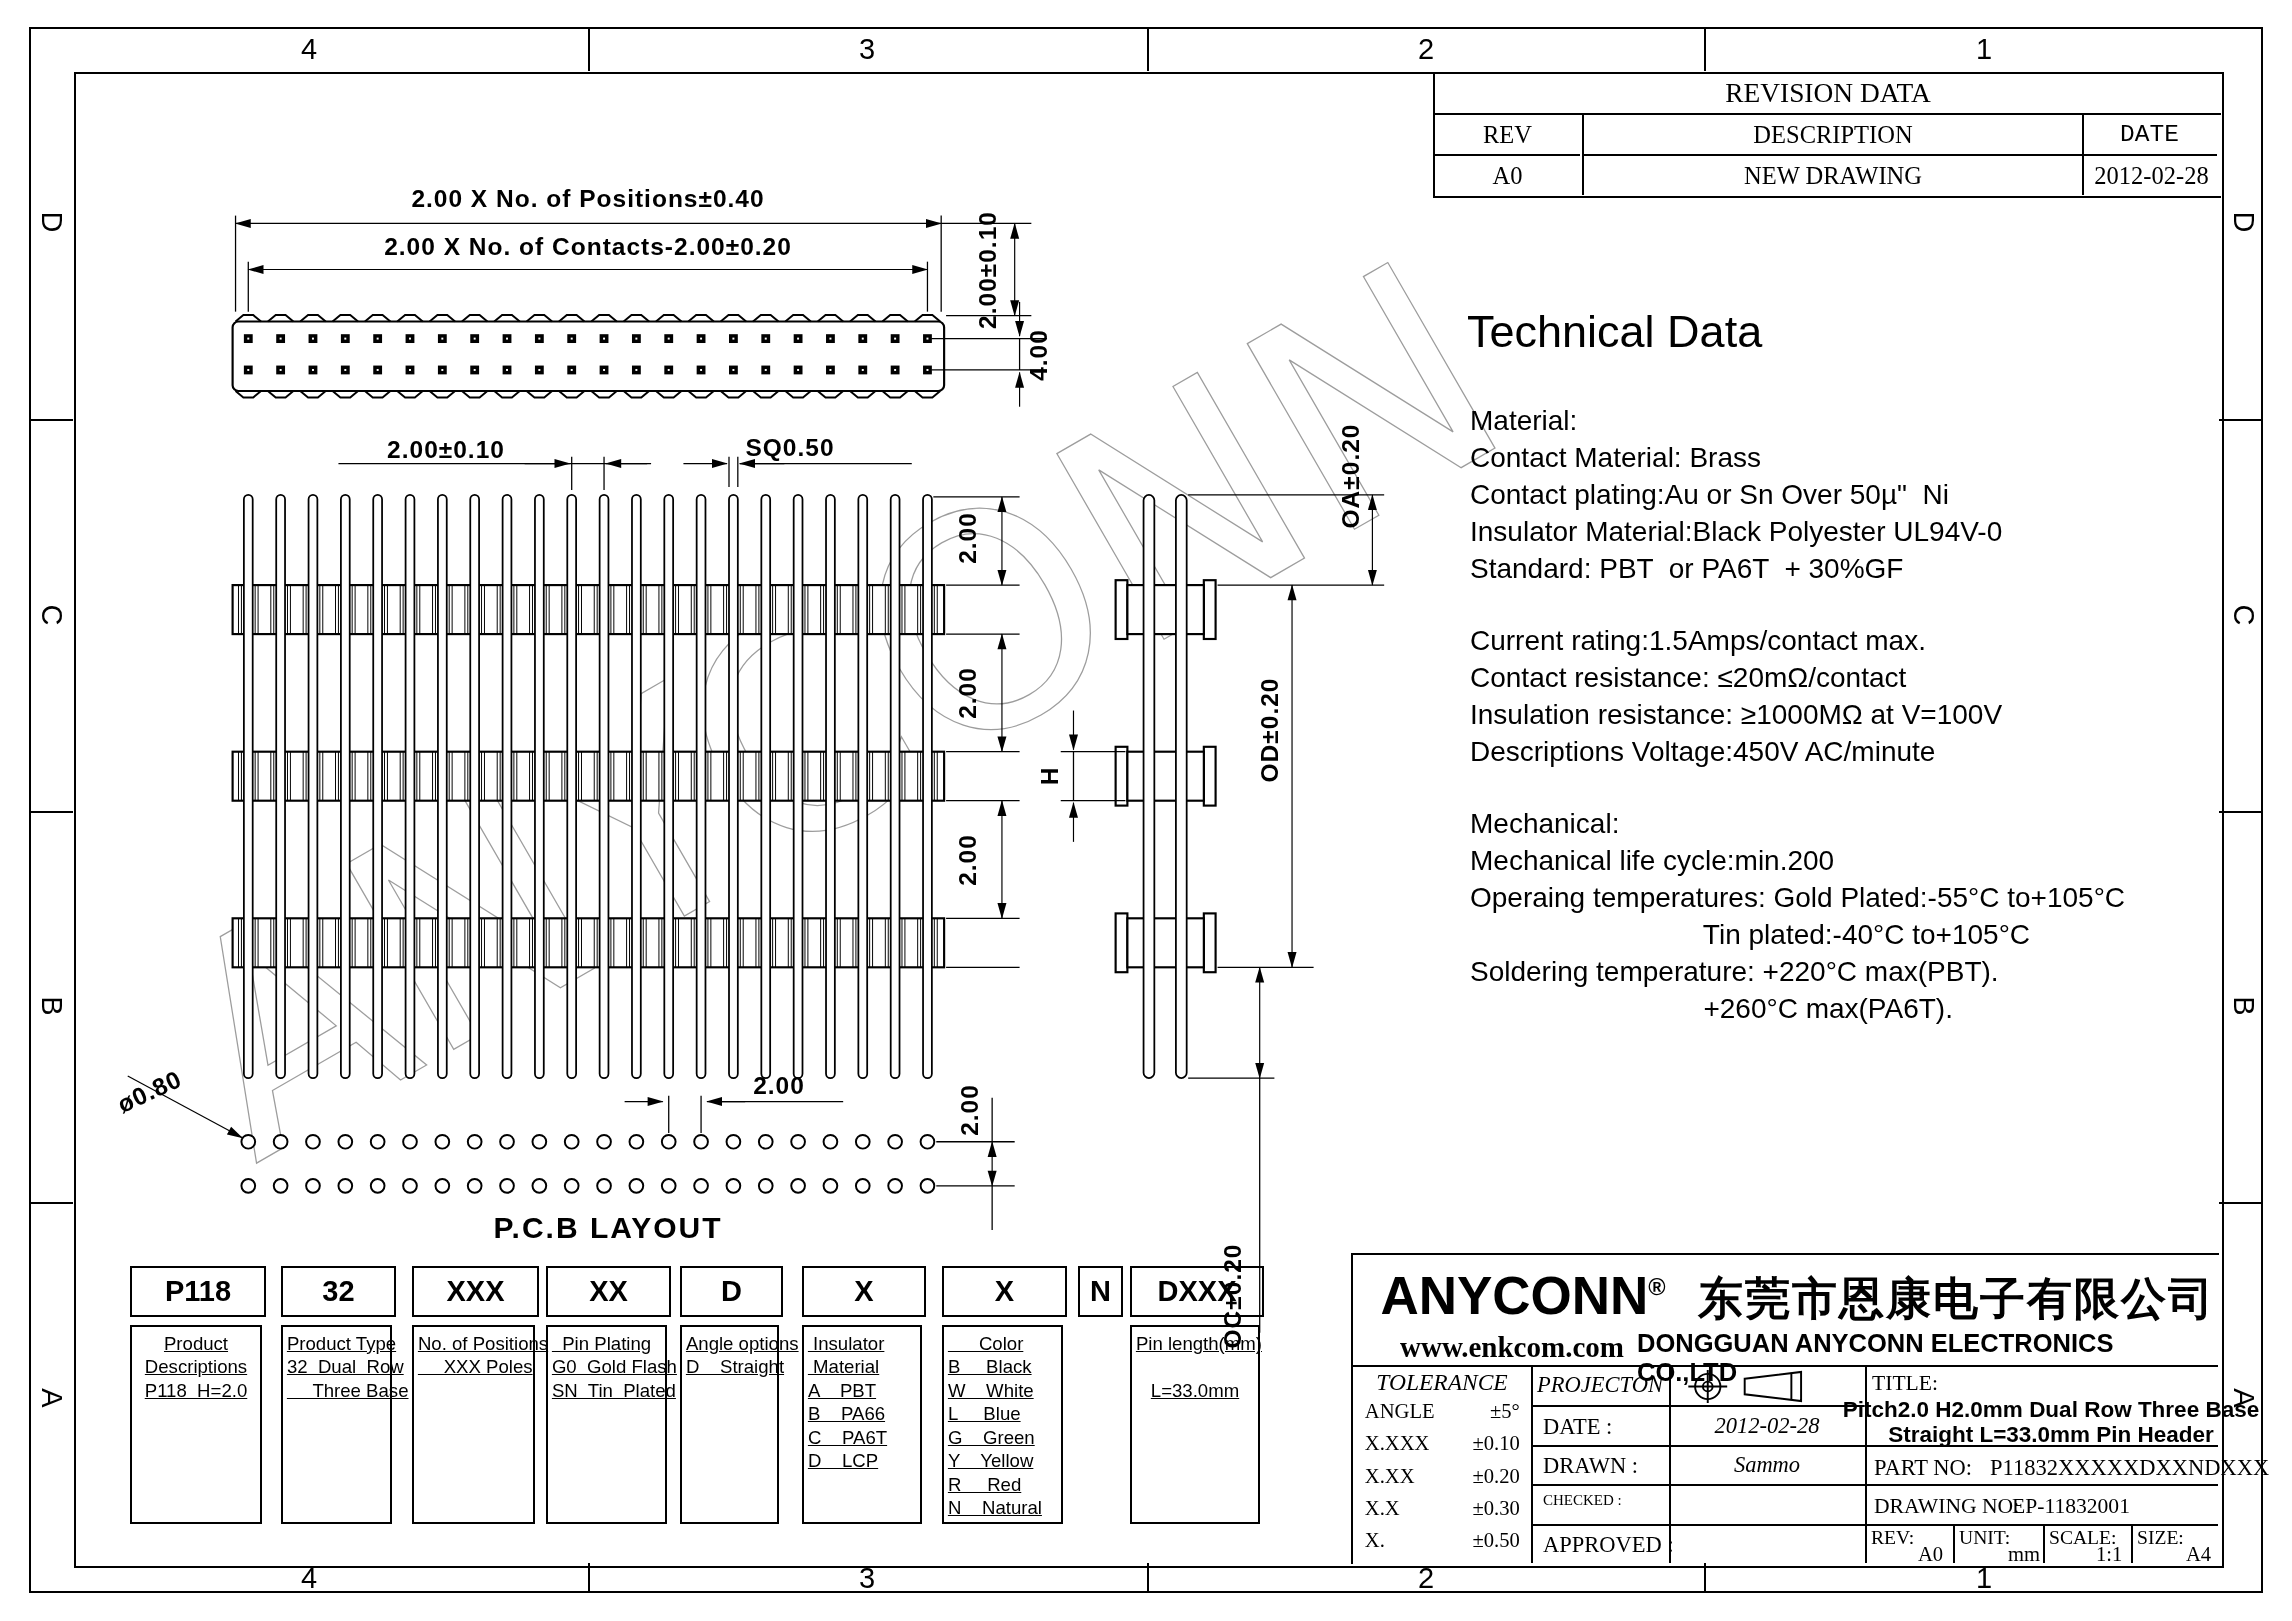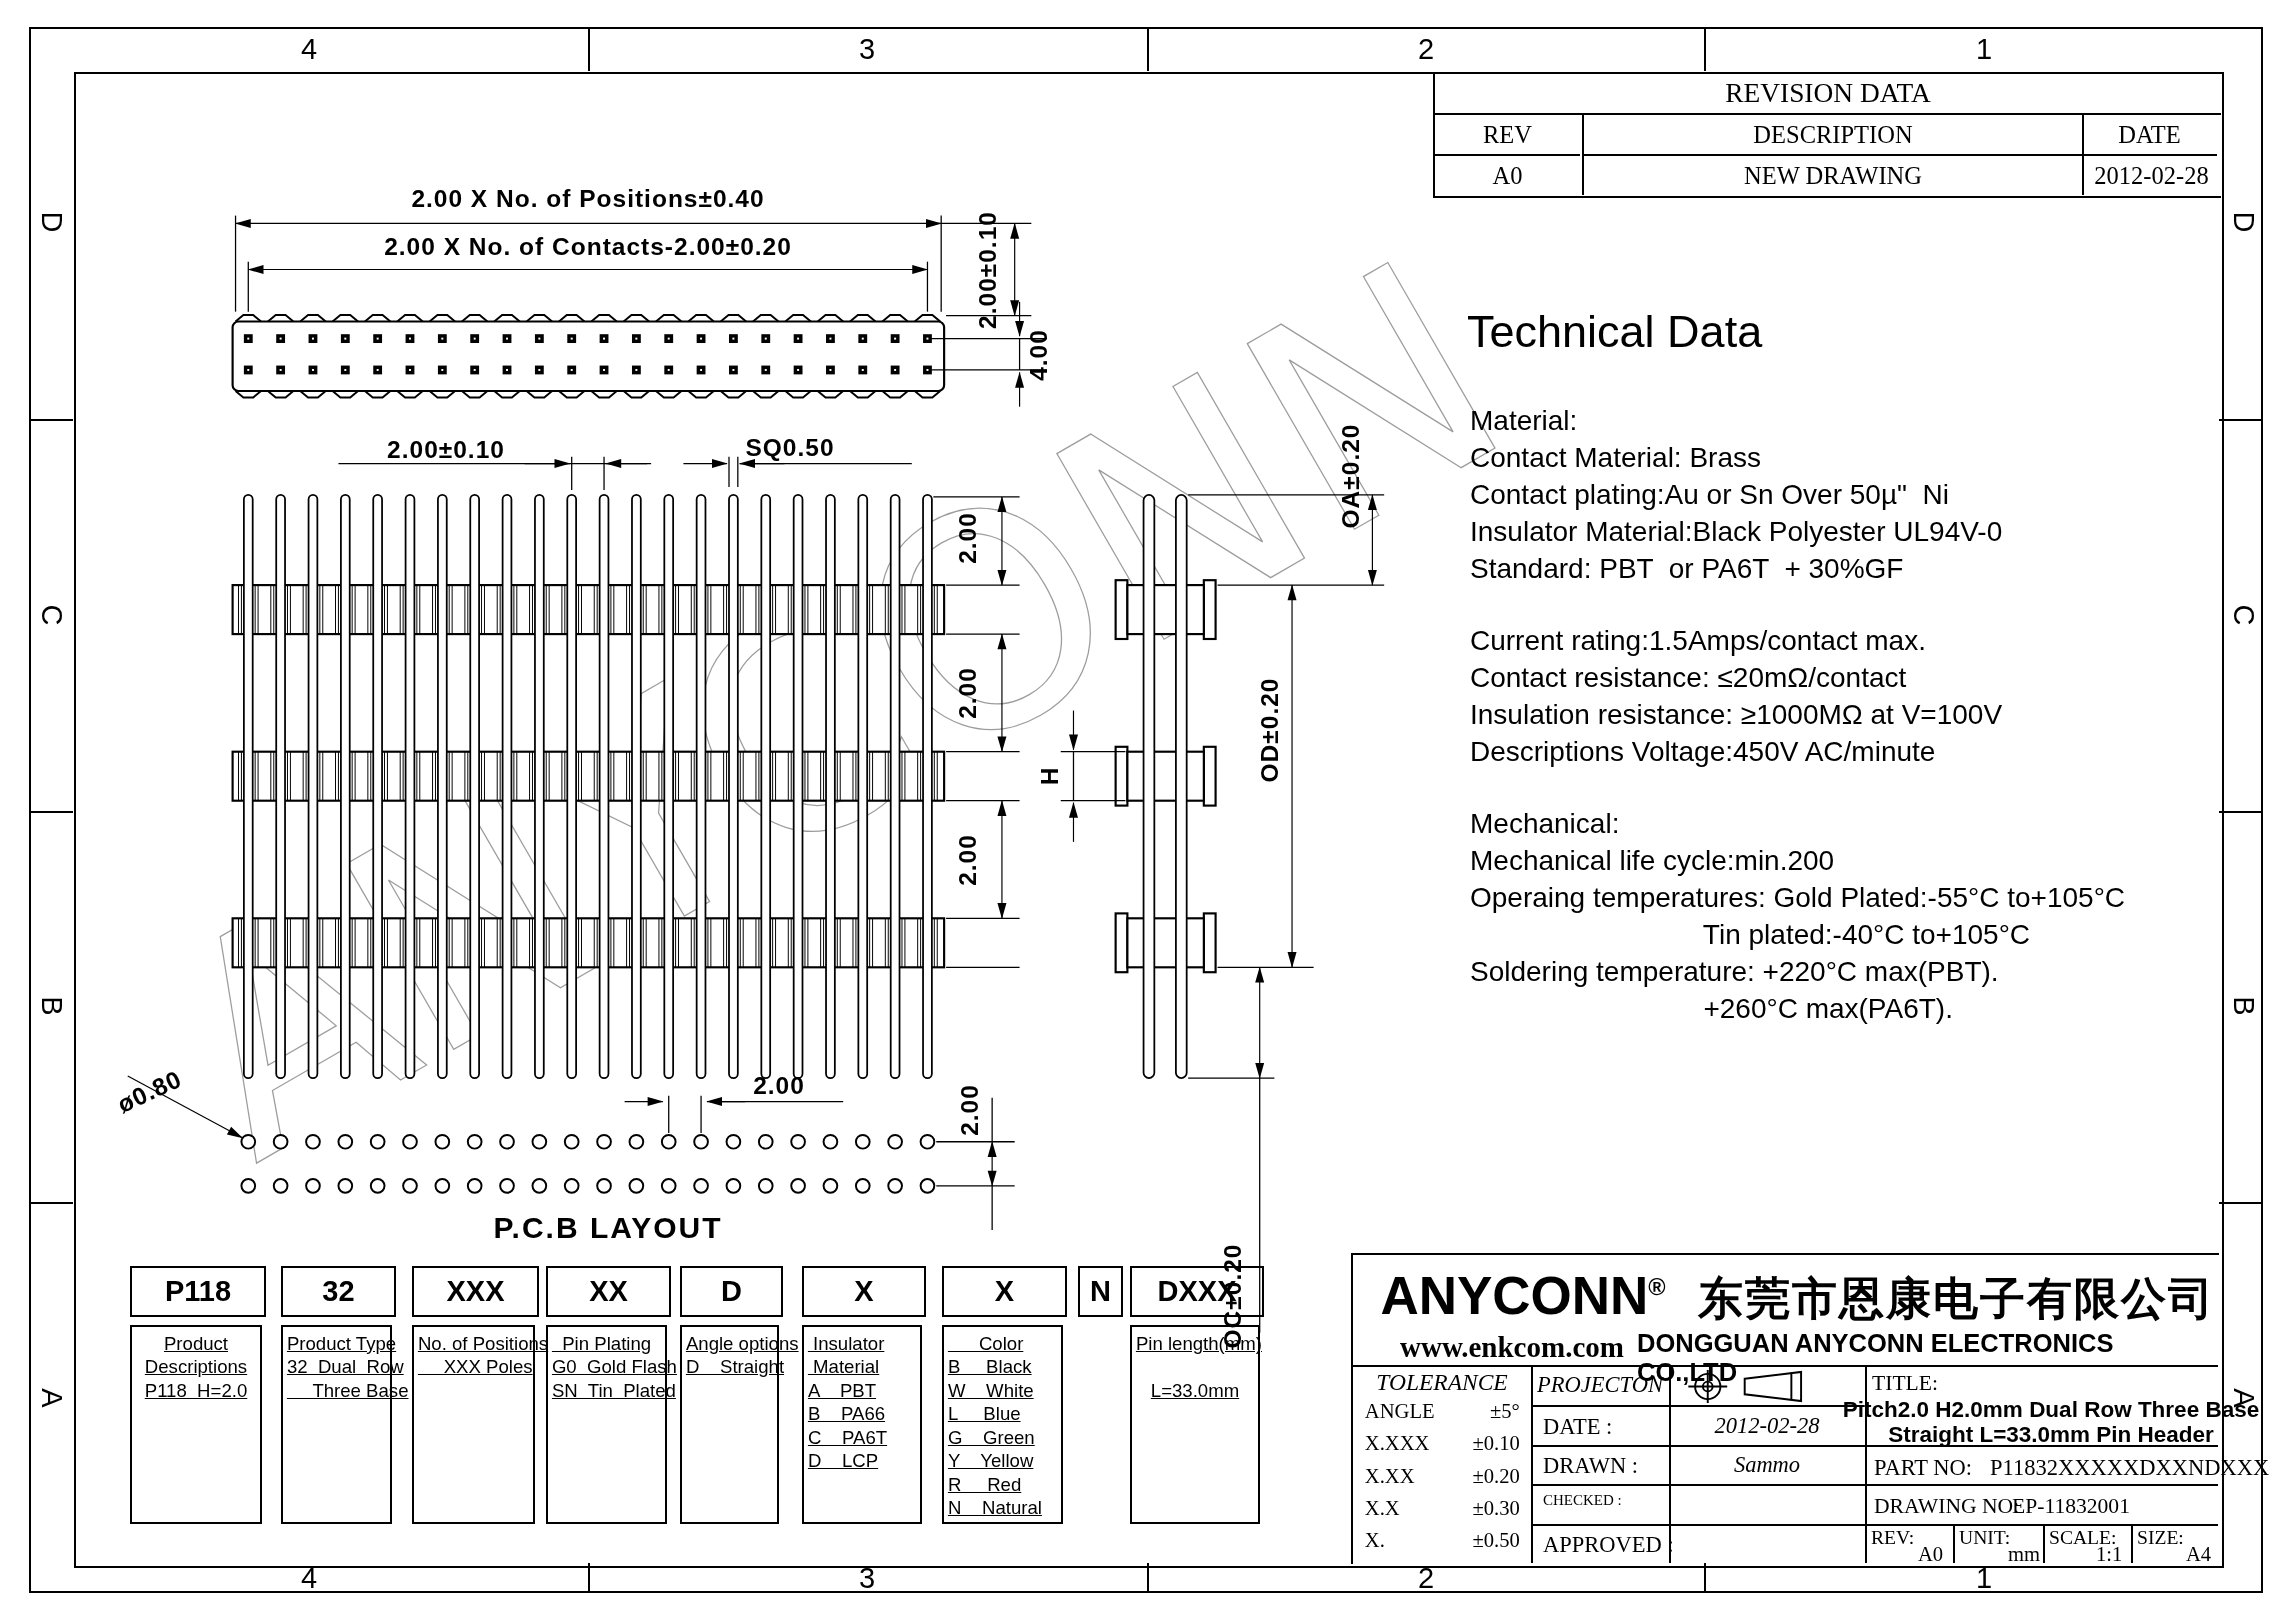--- a/index.html
+++ b/index.html
@@ -605,21 +605,21 @@
   <div class="abs rot90 borderlbl" style="left:51px;top:1398px;position:absolute;">A</div>
   <div class="abs rot90 borderlbl" style="left:2243px;top:222px;">D</div>
   <div class="abs rot90 borderlbl" style="left:2243px;top:615px;">C</div>
   <div class="abs rot90 borderlbl" style="left:2243px;top:1006px;">B</div>
   <div class="abs rot90 borderlbl" style="left:2243px;top:1398px;">A</div>
 
   <div class="abs" style="left:1433px;top:74px;width:786px;height:122px;border-left:2px solid #000;border-bottom:2px solid #000;font-family:'Liberation Serif',serif;">
     <div class="cell serif" style="left:0;top:0;width:786px;height:39px;border-bottom:2px solid #000;font-size:27.4px;">REVISION DATA</div>
     <div class="cell serif" style="left:0;top:41px;width:145px;height:39px;border-bottom:2px solid #000;font-size:24.5px;">REV</div>
     <div class="cell serif" style="left:147px;top:41px;width:498px;height:39px;border-left:2px solid #000;border-right:2px solid #000;border-bottom:2px solid #000;font-size:24.5px;">DESCRIPTION</div>
-    <div class="cell serif" style="left:647px;top:41px;width:135px;height:39px;border-bottom:2px solid #000;font-size:24.5px;">DATE</div>
+    <div class="cell serif" style="left:647px;top:41px;width:135px;height:39px;border-bottom:2px solid #000;font-size:24.5px;font-family:Liberation Mono, monospace;">DATE</div>
     <div class="cell serif" style="left:0;top:82px;width:145px;height:39px;font-size:24.5px;">A0</div>
     <div class="cell serif" style="left:147px;top:82px;width:498px;height:39px;border-left:2px solid #000;border-right:2px solid #000;font-size:24.5px;">NEW DRAWING</div>
     <div class="cell serif" style="left:647px;top:82px;width:139px;height:39px;font-size:24.5px;">2012-02-28</div>
   </div>
 
   <div class="abs" style="left:1467px;top:306px;font:400 45px 'Liberation Sans',sans-serif;">Technical Data</div>
   <div class="abs" style="left:1470px;top:402px;width:745px;">
     <div style="margin-bottom:35px;">
       <div class="techbody">Material:</div>
       <div class="techbody pre">Contact Material: Brass

